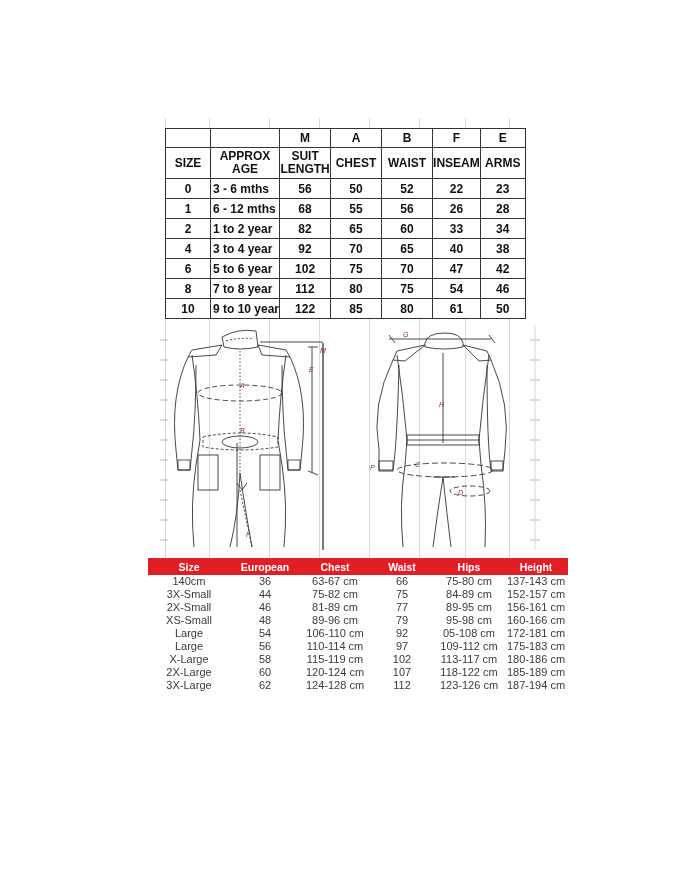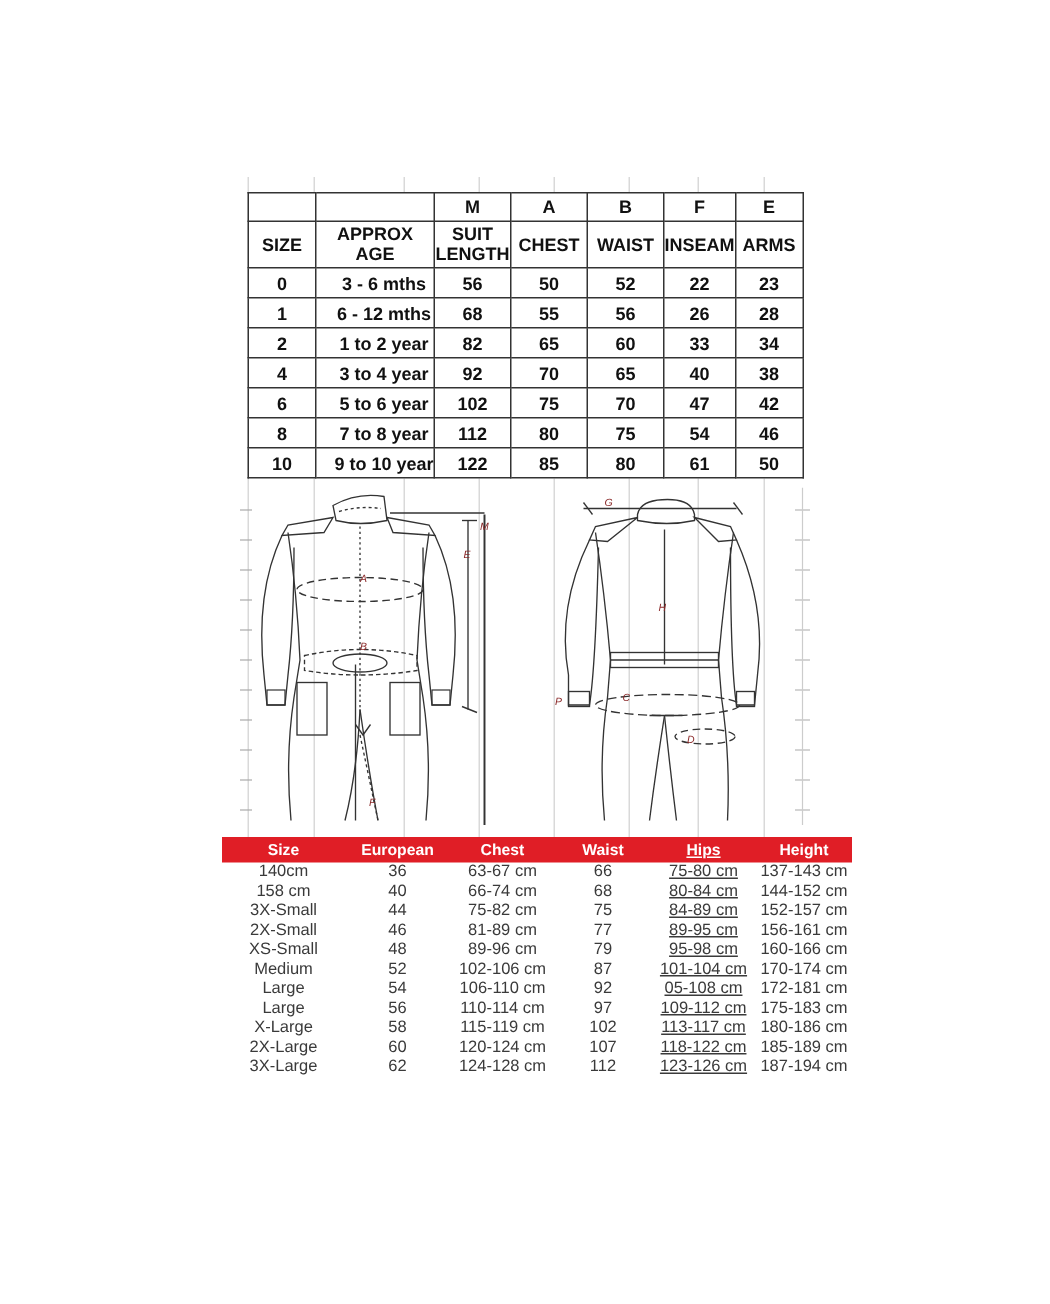--- a/index.html
+++ b/index.html
@@ -16,39 +16,39 @@
   .kids-table td { border: 1.5px solid #333; padding: 0; height: 19px; }
   .kids-table tr.letters td { height: 18px; font-size: 12px; }
   .kids-table tr.heads td { height: 30px; line-height: 13px; }
   .kids-table td.c0 { width: 44px; }
   .kids-table td.c1 { width: 60px; margin-top: 32px; }
   .kids-table td.c2 { width: 50px; }
   .kids-table td.c3 { width: 50px; }
   .kids-table td.c4 { width: 50px; }
   .kids-table td.c5 { width: 46px; }
   .kids-table td.c6 { width: 44px; }
-  .kids-table td.age { text-align: center; padding-left: 12px; white-space: nowrap; }
+  .kids-table td.age { text-align: left; padding-left: 2px; white-space: nowrap; }
 
   
   .diagram { position: absolute; top: 325px; }
   .diagram svg { display: block; }
   .front { left: 160px; }
   .back { left: 355px; }
 
   
   .adult { position: absolute; left: 148px; top: 558px; width: 420px; font-size: 11px; color: #3a3a3a; }
   .adult .hdr { display: flex; background: #e01e26; color: #fff; font-weight: bold; height: 17px;
                 align-items: center; font-size: 11px; }
   .adult .row { display: flex; height: 13px; align-items: flex-start; }
   .adult .col { text-align: center; white-space: nowrap; }
   .adult .w0 { width: 82px; }
   .adult .w1 { width: 70px; }
   .adult .w2 { width: 70px; }
   .adult .w3 { width: 64px; }
-  .adult .w4 { width: 70px; text-decoration: underline; }
+  .adult .w4 { width: 70px; }
   .adult .w5 { width: 64px; }
   .adult .hdr .col { font-size: 10.5px; }
 </style>
 </head>
 <body>
 
 <div class="grid-bg">
   <div class="vl" style="left:15px"></div>
   <div class="vl" style="left:59px"></div>
   <div class="vl" style="left:119px"></div>
@@ -294,28 +294,20 @@
   <div id="adult-body">
       <div class="row">
         <div class="col w0">140cm</div>
         <div class="col w1">36</div>
         <div class="col w2">63-67 cm</div>
         <div class="col w3">66</div>
         <div class="col w4">75-80 cm</div>
         <div class="col w5">137-143 cm</div>
       </div>
       <div class="row">
-        <div class="col w0">158 cm</div>
-        <div class="col w1">40</div>
-        <div class="col w2">66-74 cm</div>
-        <div class="col w3">68</div>
-        <div class="col w4">80-84 cm</div>
-        <div class="col w5">144-152 cm</div>
-      </div>
-      <div class="row">
         <div class="col w0">3X-Small</div>
         <div class="col w1">44</div>
         <div class="col w2">75-82 cm</div>
         <div class="col w3">75</div>
         <div class="col w4">84-89 cm</div>
         <div class="col w5">152-157 cm</div>
       </div>
       <div class="row">
         <div class="col w0">2X-Small</div>
         <div class="col w1">46</div>
@@ -326,28 +318,20 @@
       </div>
       <div class="row">
         <div class="col w0">XS-Small</div>
         <div class="col w1">48</div>
         <div class="col w2">89-96 cm</div>
         <div class="col w3">79</div>
         <div class="col w4">95-98 cm</div>
         <div class="col w5">160-166 cm</div>
       </div>
       <div class="row">
-        <div class="col w0">Medium</div>
-        <div class="col w1">52</div>
-        <div class="col w2">102-106 cm</div>
-        <div class="col w3">87</div>
-        <div class="col w4">101-104 cm</div>
-        <div class="col w5">170-174 cm</div>
-      </div>
-      <div class="row">
         <div class="col w0">Large</div>
         <div class="col w1">54</div>
         <div class="col w2">106-110 cm</div>
         <div class="col w3">92</div>
         <div class="col w4">05-108 cm</div>
         <div class="col w5">172-181 cm</div>
       </div>
       <div class="row">
         <div class="col w0">Large</div>
         <div class="col w1">56</div>

